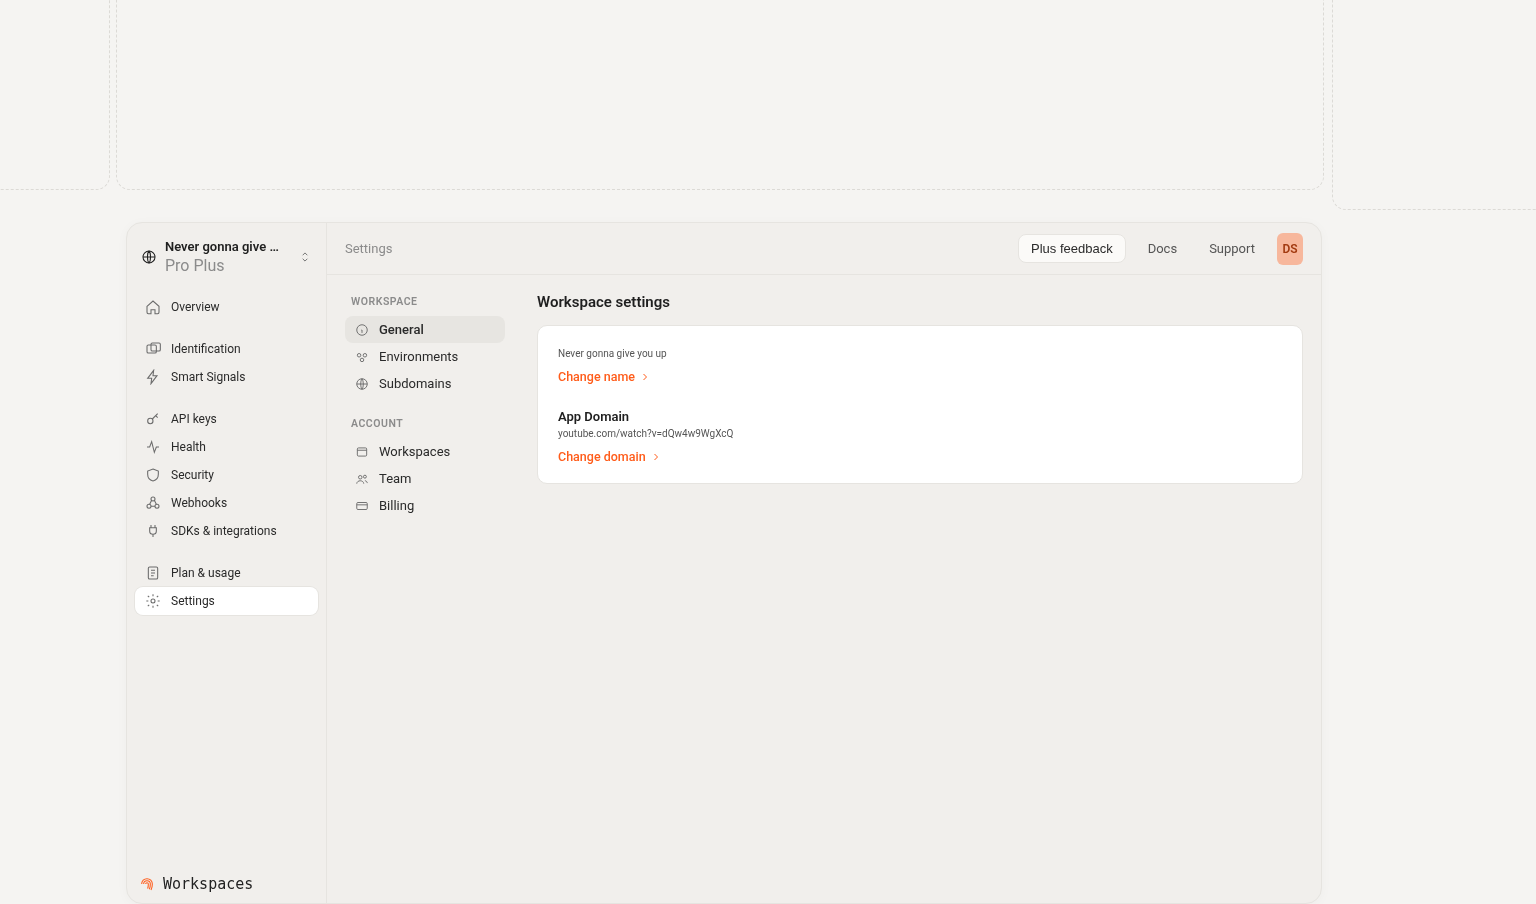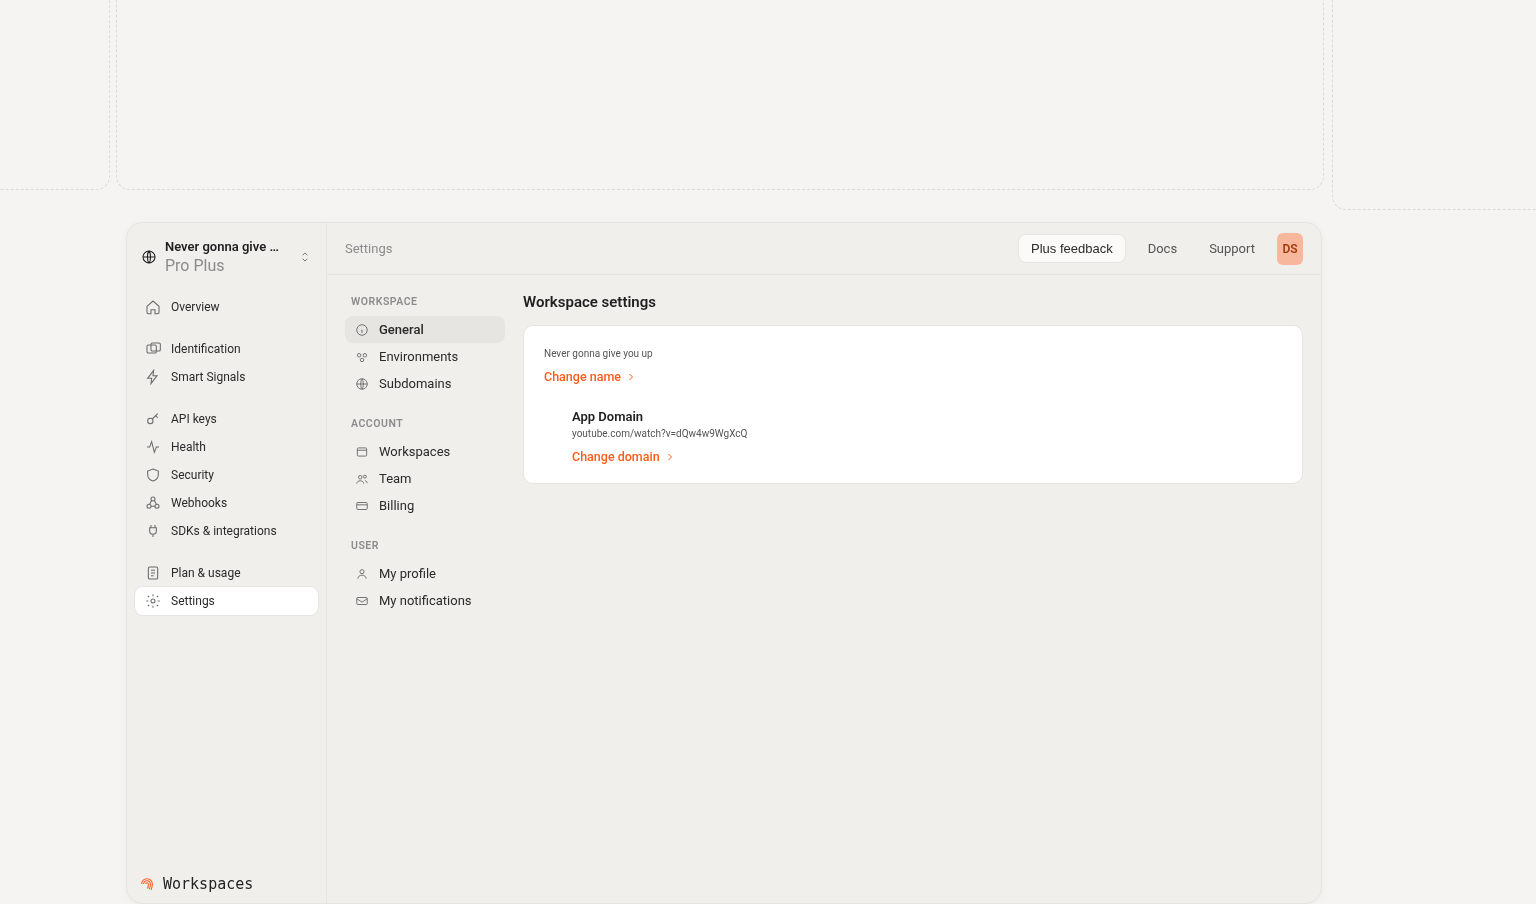--- a/index.html
+++ b/index.html
@@ -115,21 +115,21 @@
     width:26px;height:32px;border-radius:6px;
     background:var(--accent-soft);color:#a23a10;
     font-size:12px;font-weight:600;
     display:flex;align-items:center;justify-content:center;
   }
   .topbar-right{display:flex;align-items:center;gap:12px;}
 
   .main-body{
     flex:1;display:flex;
     padding:18px;
-    gap:18px;
+    gap:32px;
   }
 
   
   .settings-nav{
     width:160px;flex:0 0 160px;
   }
   .sn-group-label{
     font-size:10.5px;letter-spacing:0.05em;font-weight:600;
     color:var(--muted);text-transform:uppercase;
     padding:2px 6px 8px 6px;
@@ -146,21 +146,21 @@
   
   .content{flex:1;}
   .page-title{font-size:15px;font-weight:600;margin:0 0 14px 0;}
   .card{
     background:var(--card);
     border:1px solid var(--border);
     border-radius:10px;
     padding:18px 20px;
   }
   .field{}
-  .field + .field{margin-top:24px;margin-left:28px;}
+  .field + .field{margin-top:24px;}
   .field-label{font-size:13px;font-weight:600;}
   .field-value{font-size:10px;color:#555;margin-top:4px;}
   .action-link{
     display:inline-flex;align-items:center;gap:4px;
     margin-top:10px;font-size:12.5px;color:var(--accent);
     cursor:pointer;font-weight:500;
   }
   .action-link .chev{width:12px;height:12px;stroke:var(--accent);stroke-width:2;fill:none;}
 </style>
 </head>
@@ -336,37 +336,20 @@
           </div>
           <div class="sn-item">
             <svg class="icon small" viewBox="0 0 24 24">
                 <rect x="3" y="6" width="18" height="12" rx="2"></rect>
                 <path d="M3 10h18"></path>
               </svg>
             <span>Billing</span>
           </div>
         </div>
 
-        <div class="sn-group">
-          <div class="sn-group-label">USER</div>
-          <div class="sn-item">
-            <svg class="icon small" viewBox="0 0 24 24">
-                <circle cx="12" cy="8" r="3.5"></circle>
-                <path d="M5 20c0-3.5 3-6 7-6s7 2.5 7 6"></path>
-              </svg>
-            <span>My profile</span>
-          </div>
-          <div class="sn-item">
-            <svg class="icon small" viewBox="0 0 24 24">
-                <rect x="3" y="6" width="18" height="12" rx="2"></rect>
-                <path d="M3 8l9 6 9-6"></path>
-              </svg>
-            <span>My notifications</span>
-          </div>
-        </div>
       </nav>
 
       <div class="content">
         <h2 class="page-title">Workspace settings</h2>
 
         <div class="card">
           <div class="field">
             <div class="field-value">Never gonna give you up</div>
             <a class="action-link">
               <span>Change name</span>

